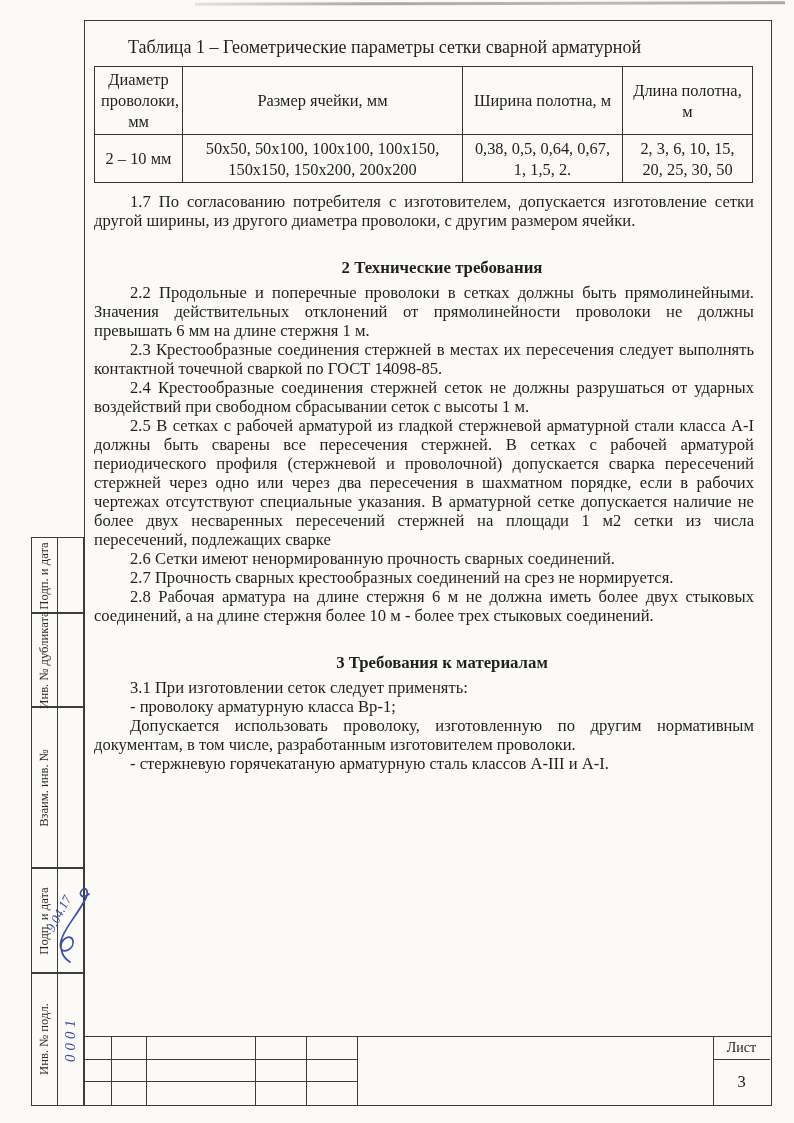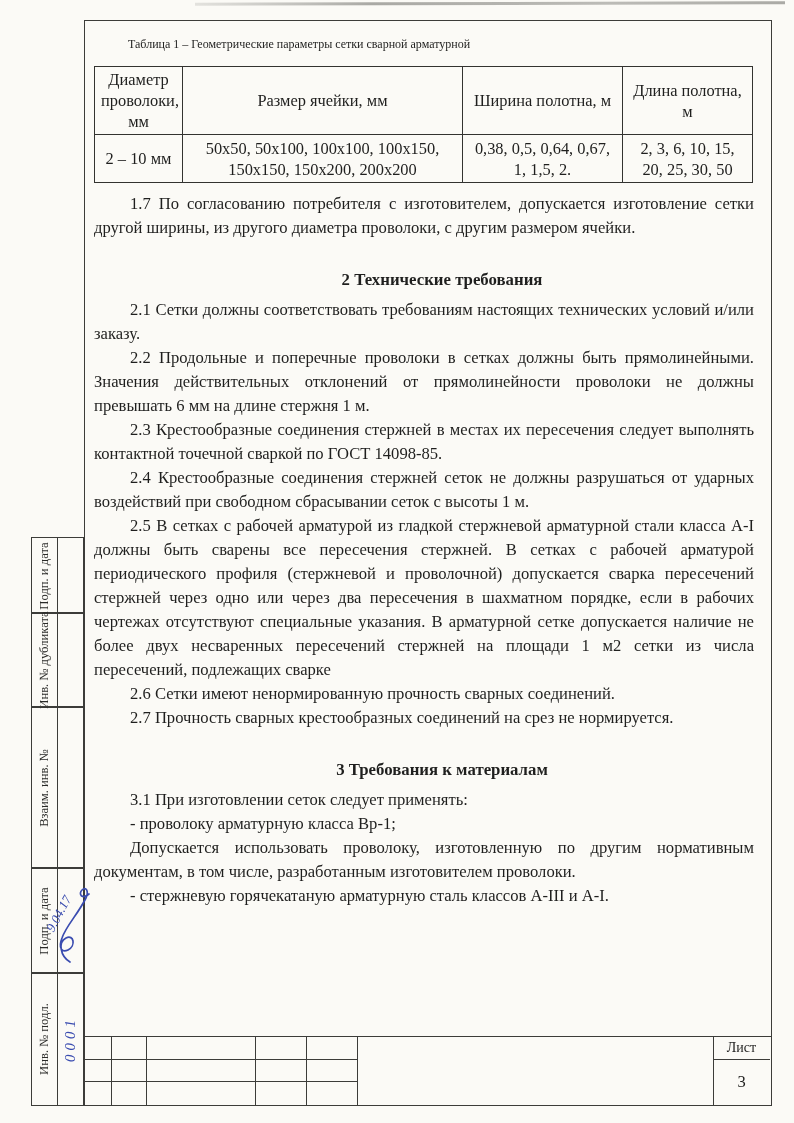--- a/index.html
+++ b/index.html
@@ -8,33 +8,33 @@
     background:#fbfaf6;
     font-family:"Liberation Serif", serif;
     color:#1f1f1e;
   }
   .scan-streak { position:absolute; top:2px; left:195px; width:590px; height:3px;
     background:linear-gradient(90deg, rgba(90,90,85,.15), rgba(70,70,65,.45) 30%, rgba(70,70,65,.35) 70%, rgba(90,90,85,.5));
     transform:rotate(-0.15deg); }
   .frame { position:absolute; left:84px; top:20px; width:688px; height:1086px;
     border:1.7px solid #3c3c39; box-sizing:border-box; }
 
-  .table-title { position:absolute; left:128px; top:37px; font-size:12px; white-space:nowrap; }
+  .table-title { position:absolute; left:128px; top:37px; font-size:18px; white-space:nowrap; }
 
   table.spec-table { position:absolute; left:94px; top:66px; width:658px;
     border-collapse:collapse; table-layout:fixed; }
   table.spec-table th, table.spec-table td {
     border:1.7px solid #333330; font-weight:normal; font-size:16.4px;
     text-align:center; vertical-align:middle; padding:2px 6px; line-height:1.28;
   }
   table.spec-table thead tr { height:66px;padding-left:40px; }
   table.spec-table tbody tr { height:48px; }
 
   .body-text { position:absolute; left:94px; top:192px; width:660px;
-    font-size:16.6px; line-height:24px; }
+    font-size:16.6px; line-height:19px; }
   .body-text p.para { margin:0; text-indent:36px; text-align:justify; }
   .body-text h2.heading { margin:28px 0 6px 0; font-size:16.8px; font-weight:bold;
     text-indent:36px; text-align:center; }
 
   
   .side-cell { position:absolute; left:31px; width:53px; box-sizing:border-box;
     border:1.5px solid #3c3c39; background:transparent; }
   .side-divider { position:absolute; left:25px; top:0; bottom:0; width:0;
     border-left:1.4px solid #3c3c39; }
   .side-label { position:absolute; left:12px; top:50%;
@@ -90,27 +90,27 @@
       <td>50x50, 50x100, 100x100, 100x150, 150x150, 150x200, 200x200</td>
       <td>0,38, 0,5, 0,64, 0,67, 1, 1,5, 2.</td>
       <td>2, 3, 6, 10, 15, 20, 25, 30, 50</td>
     </tr>
   </tbody>
 </table>
 
 <div class="body-text">
   <p class="para">1.7 По согласованию потребителя с изготовителем, допускается изготовление сетки другой ширины, из другого диаметра проволоки, с другим размером ячейки.</p>
   <h2 class="heading">2 Технические требования</h2>
-  <p class="para">2.1 Сетки должны соответствовать требованиям настоящих технических условий и/или заказу.</p>
   <p class="para">2.2 Продольные и поперечные проволоки в сетках должны быть прямолинейными. Значения действительных отклонений от прямолинейности проволоки не должны превышать 6 мм на длине стержня 1 м.</p>
   <p class="para">2.3 Крестообразные соединения стержней в местах их пересечения следует выполнять контактной точечной сваркой по ГОСТ 14098-85.</p>
   <p class="para">2.4 Крестообразные соединения стержней сеток не должны разрушаться от ударных воздействий при свободном сбрасывании сеток с высоты 1 м.</p>
   <p class="para">2.5 В сетках с рабочей арматурой из гладкой стержневой арматурной стали класса А-I должны быть сварены все пересечения стержней. В сетках с рабочей арматурой периодического профиля (стержневой и проволочной) допускается сварка пересечений стержней через одно или через два пересечения в шахматном порядке, если в рабочих чертежах отсутствуют специальные указания. В арматурной сетке допускается наличие не более двух несваренных пересечений стержней на площади 1 м2 сетки из числа пересечений, подлежащих сварке</p>
   <p class="para">2.6 Сетки имеют ненормированную прочность сварных соединений.</p>
   <p class="para">2.7 Прочность сварных крестообразных соединений на срез не нормируется.</p>
+  <p class="para">2.8 Рабочая арматура на длине стержня 6 м не должна иметь более двух стыковых соединений, а на длине стержня более 10 м - более трех стыковых соединений.</p>
   <h2 class="heading">3 Требования к материалам</h2>
   <p class="para">3.1 При изготовлении сеток следует применять:</p>
   <p class="para">- проволоку арматурную класса Вр-1;</p>
   <p class="para">Допускается использовать проволоку, изготовленную по другим нормативным документам, в том числе, разработанным изготовителем проволоки.</p>
   <p class="para">- стержневую горячекатаную арматурную сталь классов А-III и А-I.</p>
 </div>
 
 <div class="side-cell" style="top:537px; height:77px;">
   <div class="side-divider"></div>
   <div class="side-label">Подп. и дата</div>

